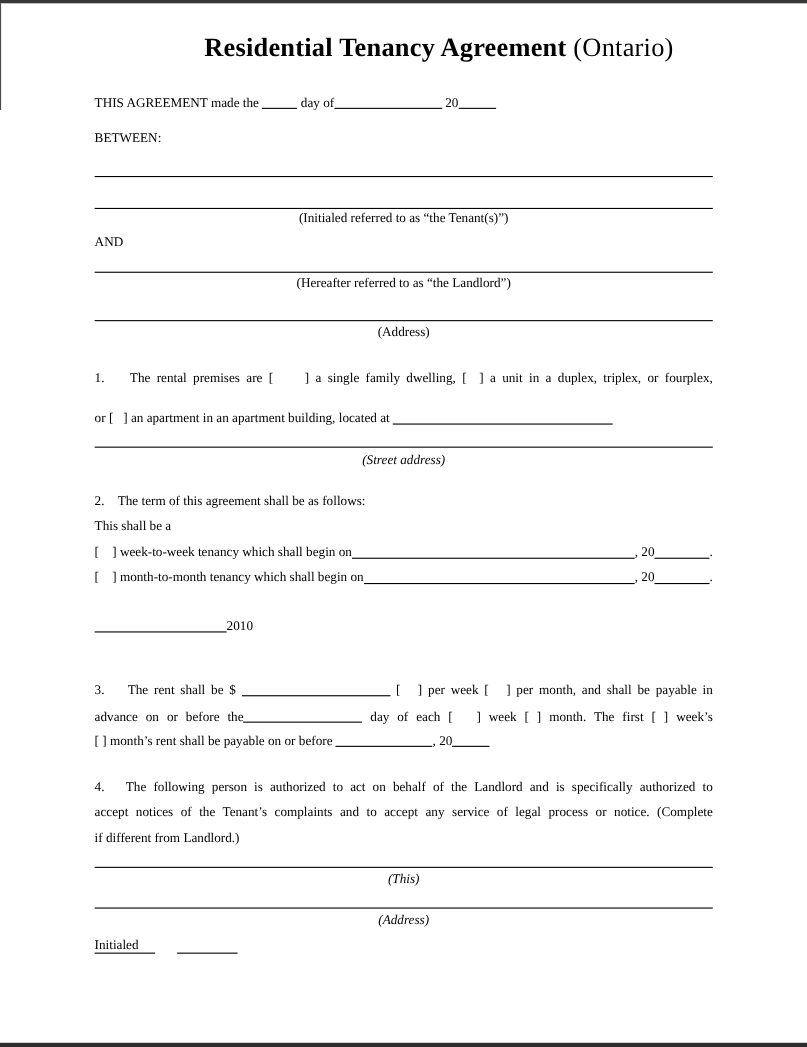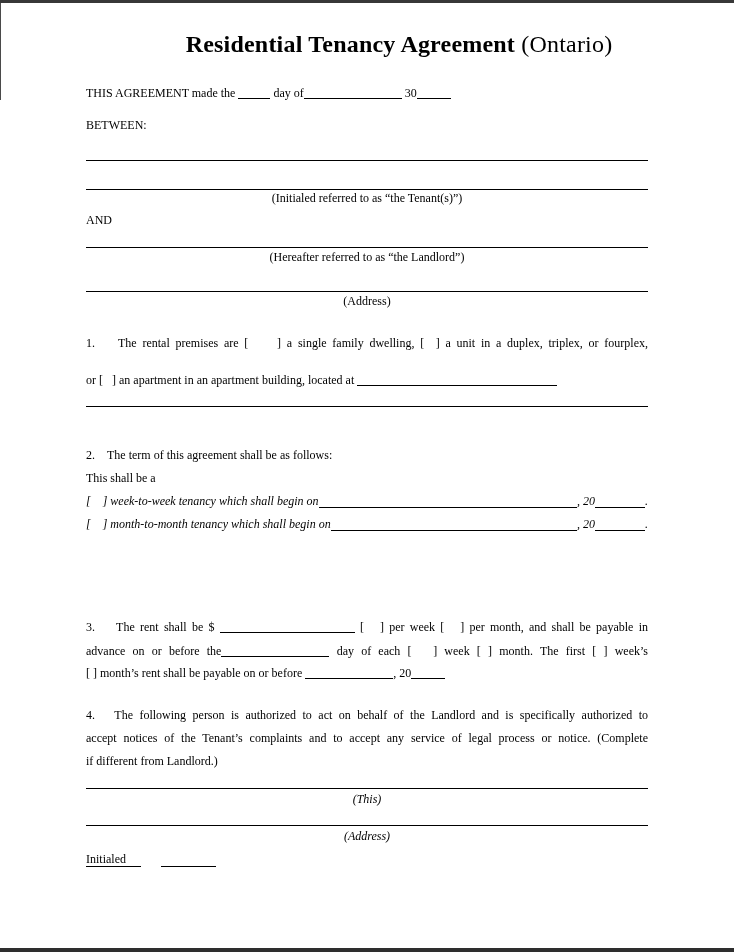--- a/index.html
+++ b/index.html
@@ -41,59 +41,60 @@
   
   .iblank {
     display: inline-block; height: 10px; margin-bottom: -2px;
     border-bottom: 1px solid #000;
   }
   .w32 { width: 32px; } .w34 { width: 34px; } .w98 { width: 98px; }
   .w200 { width: 200px; } .w135 { width: 135px; } .w108 { width: 108px; }
   .w88 { width: 88px; } .w115 { width: 115px; } .w120 { width: 120px; }
 
   
-  .flexline { display: flex; align-items: flex-start; font-style: italic; }
+  .flexline { display: flex; align-items: flex-start; }
   .flexline .fblank {
     border-bottom: 1px solid #000; height: 14px;
     align-self: flex-end; margin-bottom: 2px;
   }
   .fill { flex: 1 1 auto; }
   .fix50 { flex: 0 0 50px; }
 </style>
 </head>
 <body>
 
 <div class="page">
 
   <div class="edge edge-top"></div>
   <div class="edge edge-left"></div>
   <div class="edge edge-bottom"></div>
 
   <div class="title"><span>Residential Tenancy Agreement</span><span class="region"> (Ontario)</span></div>
 
-  <div class="line" style="top:84px"><span>THIS AGREEMENT made the</span> <span class="iblank w32"></span><span> day of</span><span class="iblank w98"></span><span> 30</span><span class="iblank w34"></span></div>
+  <div class="line" style="top:84px"><span>THIS AGREEMENT made the</span> <span class="iblank w32"></span><span> day of</span><span class="iblank w98"></span><span> 20</span><span class="iblank w34"></span></div>
 
   <div class="line" style="top:116px">BETWEEN:</div>
 
   <div class="rule" style="top:160px"></div>
   <div class="rule" style="top:189px"></div>
   <div class="line center" style="top:189px">(Initialed referred to as “the Tenant(s)”)</div>
 
   <div class="line" style="top:211px">AND</div>
 
   <div class="rule" style="top:247px"></div>
   <div class="line center" style="top:248px">(Hereafter referred to as “the Landlord”)</div>
 
   <div class="rule" style="top:291px"></div>
   <div class="line center" style="top:292px">(Address)</div>
 
   <div class="line just" style="top:334px">1.&nbsp;&nbsp;&nbsp;&nbsp;The rental premises are [&nbsp;&nbsp;&nbsp;&nbsp;&nbsp;] a single family dwelling, [&nbsp;&nbsp;] a unit in a duplex, triplex, or fourplex,</div>
   <div class="line" style="top:371px"><span>or [&nbsp;&nbsp;&nbsp;] an apartment in an apartment building, located at</span> <span class="iblank w200"></span></div>
 
   <div class="rule" style="top:406px"></div>
+  <div class="line center italic" style="top:409px">(Street address)</div>
 
   <div class="line" style="top:446px">2.&nbsp;&nbsp;&nbsp;&nbsp;The term of this agreement shall be as follows:</div>
   <div class="line" style="top:469px">This shall be a</div>
 
   <div class="line flexline" style="top:492px">
       <span>[&nbsp;&nbsp;&nbsp;&nbsp;] week-to-week tenancy which shall begin on</span>
       <span class="fblank fill"></span>
       <span>, 20</span>
       <span class="fblank fix50"></span>
       <span>.</span>
@@ -101,20 +102,21 @@
 
   <div class="line flexline" style="top:515px">
       <span>[&nbsp;&nbsp;&nbsp;&nbsp;] month-to-month tenancy which shall begin on</span>
       <span class="fblank fill"></span>
       <span>, 20</span>
       <span class="fblank fix50"></span>
       <span>.</span>
     </div>
 
 
+  <div class="line" style="top:560px"><span class="iblank w120"></span><span>2010</span></div>
 
   <div class="line just" style="top:618px"><span>3.&nbsp;&nbsp;&nbsp;&nbsp;The rent shall be $</span> <span class="iblank w135"></span> <span>[&nbsp;&nbsp;&nbsp;] per week [&nbsp;&nbsp;&nbsp;] per month, and shall be payable in</span></div>
 
   <div class="line just" style="top:642px"><span>advance on or before the</span><span class="iblank w108"></span> <span>day of each [&nbsp;&nbsp;&nbsp;] week [&nbsp;] month. The first [&nbsp;] week’s</span></div>
 
   <div class="line" style="top:664px"><span>[&nbsp;] month’s rent shall be payable on or before</span> <span class="iblank w88"></span><span>, 20</span><span class="iblank w34"></span></div>
 
   <div class="line just" style="top:706px">4.&nbsp;&nbsp;&nbsp;The following person is authorized to act on behalf of the Landlord and is specifically authorized to</div>
   <div class="line just" style="top:729px">accept notices of the Tenant’s complaints and to accept any service of legal process or notice. (Complete</div>
   <div class="line" style="top:752px">if different from Landlord.)</div>

